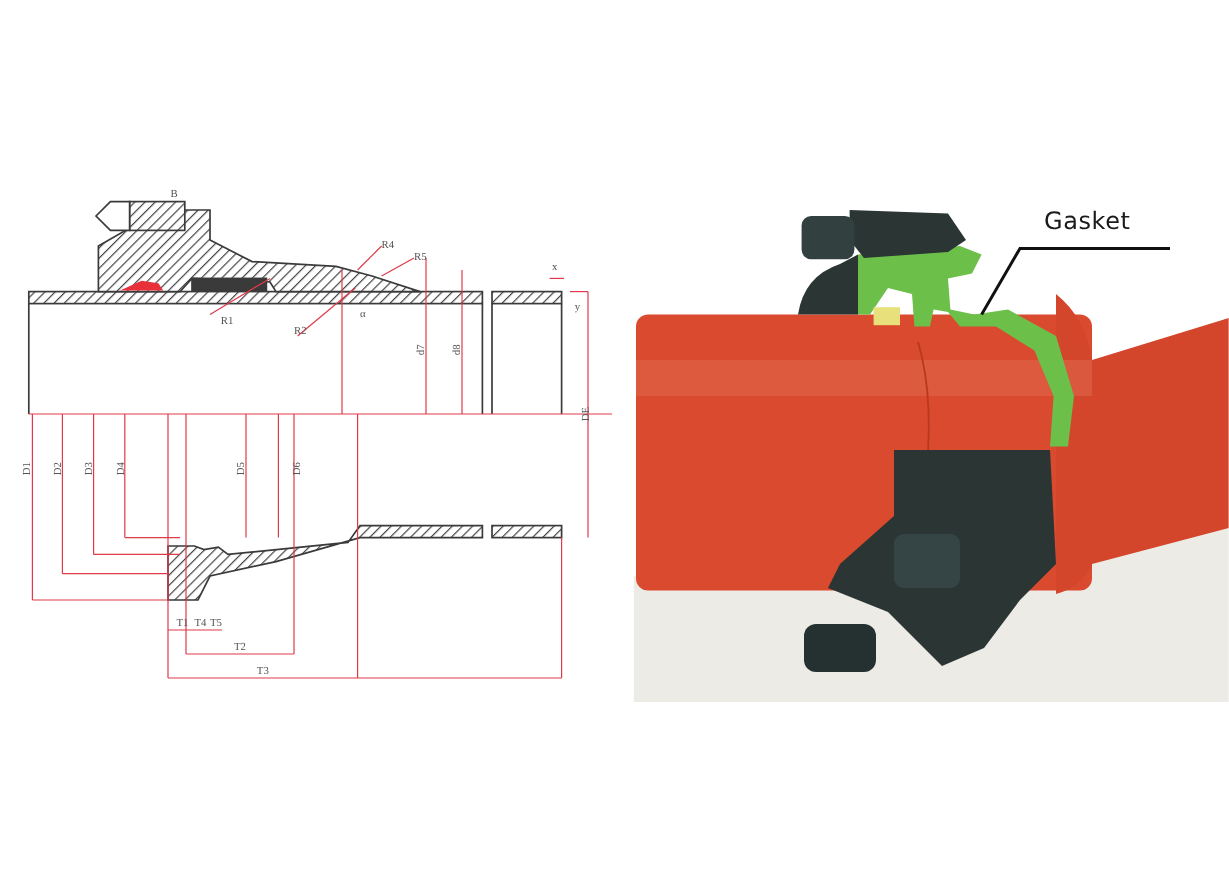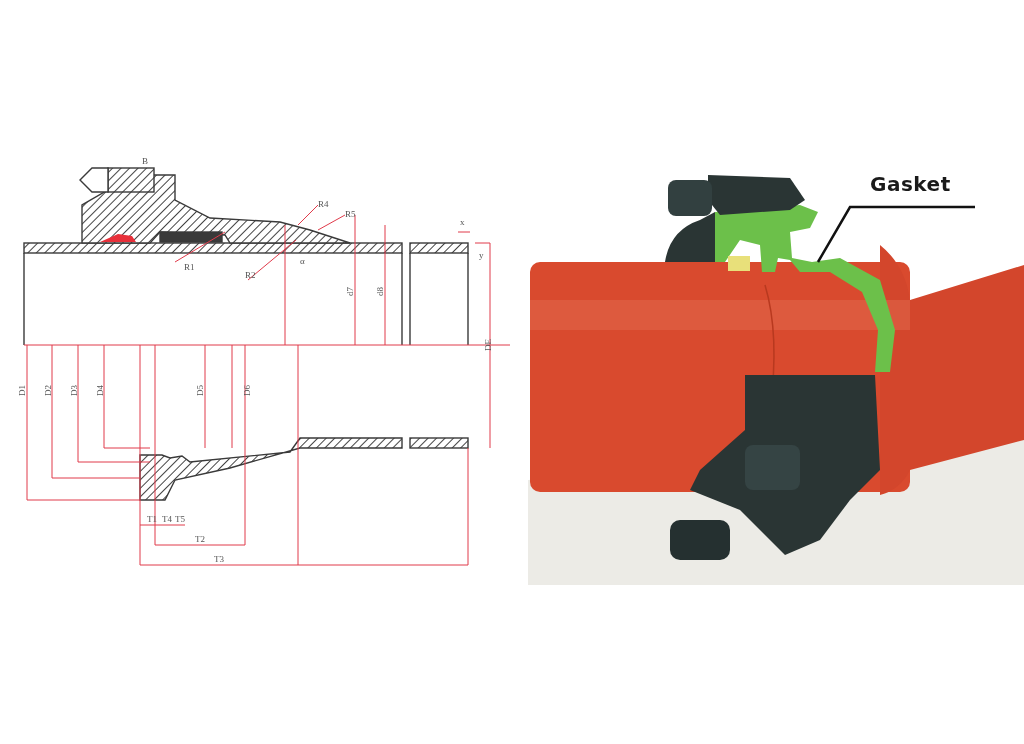--- a/index.html
+++ b/index.html
@@ -1,19 +1,19 @@
 <!DOCTYPE html>
 <html><head>
 <meta charset="utf-8">
 <style>
   html, body { margin:0; padding:0; background:#ffffff; }
   body { width:1024px; height:744px; position:relative; overflow:hidden; font-family:"Liberation Sans", sans-serif; }
   .drawing { position:absolute; left:0; top:140px; width:520px; height:440px; }
   .photo { position:absolute; left:528px; top:160px; width:496px; height:425px; }
-  .gasket-label { position:absolute; left:870px; top:172px; font-family:"DejaVu Sans", sans-serif; font-size:20px; font-weight:bold; color:#1a1a1a; letter-spacing:0.5px; }
+  .gasket-label { position:absolute; left:870px; top:172px; font-family:"DejaVu Sans", sans-serif; font-size:20px; font-weight:normal; color:#1a1a1a; letter-spacing:0.5px; }
   svg text { font-family:"Liberation Serif", serif; }
 </style>
 </head>
 <body>
 
 <div class="drawing">
 <svg width="520" height="440" viewBox="0 140 520 440" xmlns="http://www.w3.org/2000/svg">
   <defs>
     <pattern id="hatch" width="6" height="6" patternUnits="userSpaceOnUse" patternTransform="rotate(45)">
       <rect width="6" height="6" fill="#ffffff"></rect>

